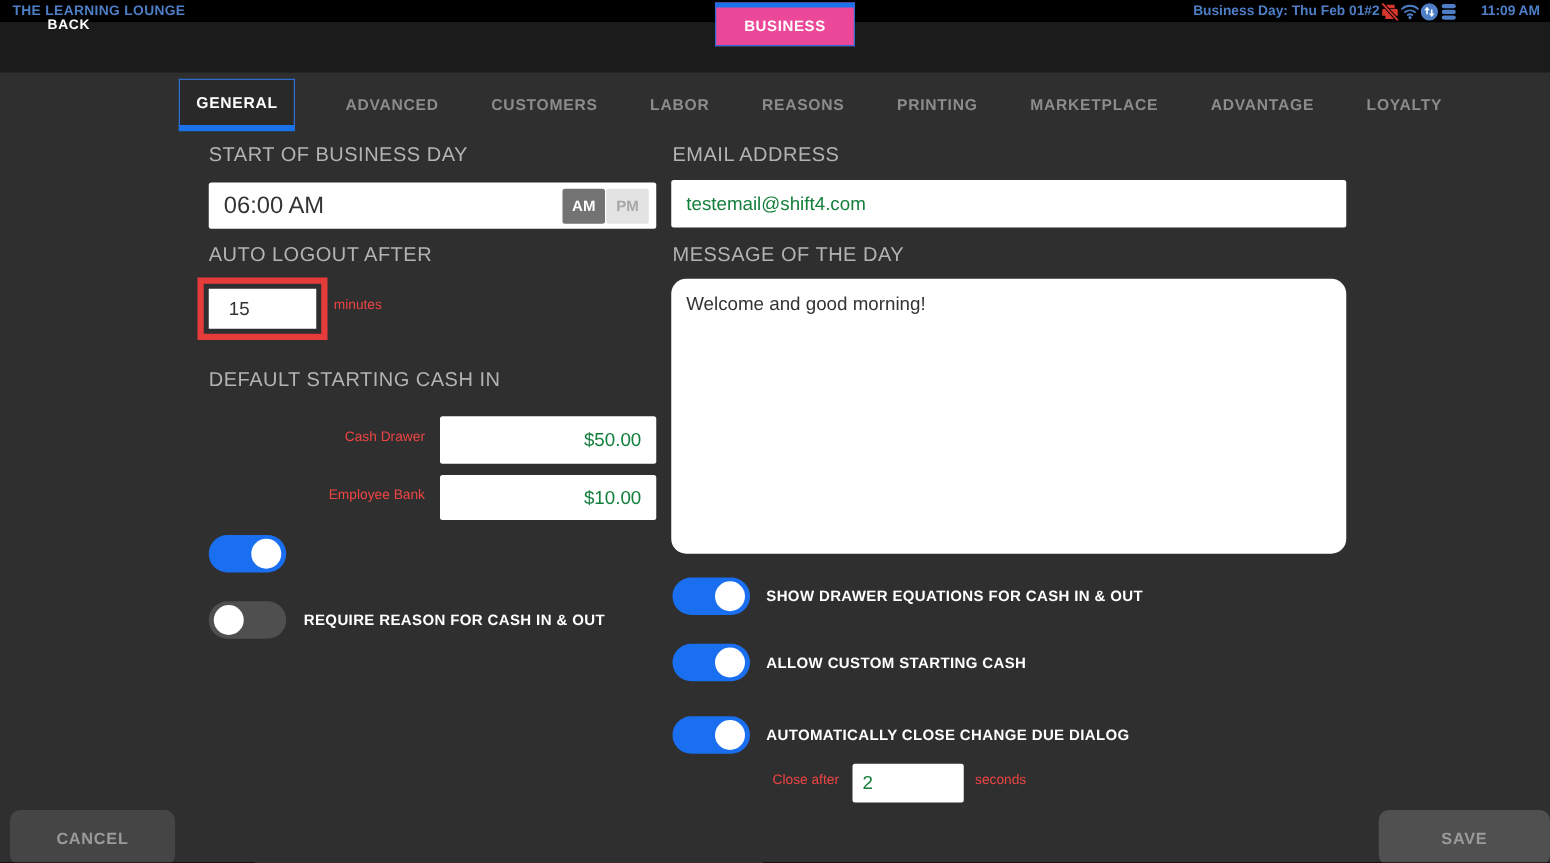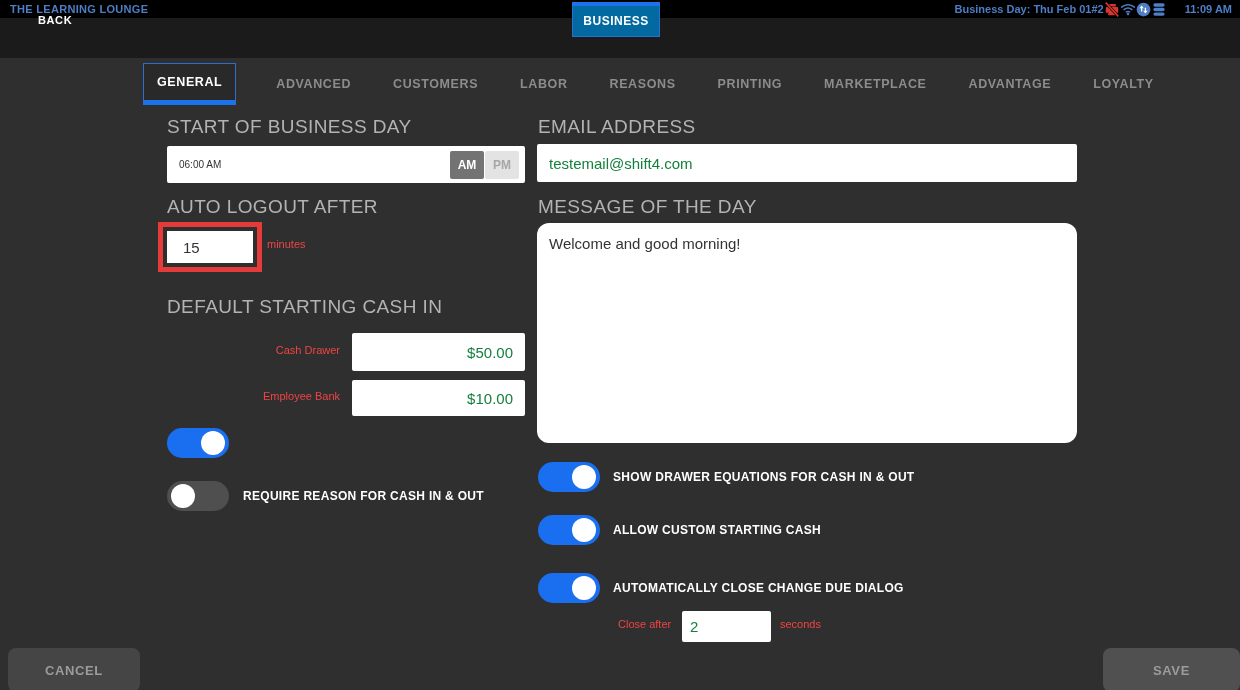--- a/index.html
+++ b/index.html
@@ -12,43 +12,43 @@
   .status-store{margin-left:10px;letter-spacing:.3px;}
   .status-right{position:absolute;right:8px;top:0;height:18px;display:flex;align-items:center;gap:0;}
   .status-right .txt{white-space:nowrap;}
   .status-time{margin-left:18px;}
   .sicon{display:flex;align-items:center;}
 
   
   .nav-bar{position:absolute;top:18px;left:0;width:100%;height:40px;background:#1b1b1b;}
   .back-btn{position:absolute;left:38px;top:0;height:40px;display:flex;align-items:center;
             color:#fff;font-size:11px;font-weight:bold;letter-spacing:.6px;cursor:pointer;}
-  .business-tab{position:absolute;left:572px;top:2px;width:88px;height:35px;background:#0369a1;
+  .business-tab{position:absolute;left:572px;top:2px;width:112px;height:35px;background:#ec4899;
                 border:1px solid #2f6cd0;border-top:4px solid #1a73e8;box-sizing:border-box;
                 display:flex;align-items:center;justify-content:center;color:#fff;
                 font-size:12px;font-weight:bold;letter-spacing:.5px;cursor:pointer;}
 
   
   .tabs{position:absolute;left:143px;top:63px;height:42px;display:flex;gap:38px;}
   .tab{display:flex;align-items:center;color:#8c8c8c;font-size:12.5px;font-weight:bold;
        letter-spacing:.6px;cursor:pointer;padding:0 2px;}
   .tab.active{color:#fff;background:#292929;border:1px solid #2f6cd0;border-bottom:5px solid #1a73e8;
               box-sizing:border-box;padding:0 13px;}
 
   
-  .sec-label{position:absolute;color:#b3b3b3;font-size:19px;letter-spacing:.4px;}
+  .sec-label{position:absolute;color:#b3b3b3;font-size:16px;letter-spacing:.4px;}
   .sm-label{position:absolute;color:#ef4444;font-size:11px;}
   .tgl-label{position:absolute;color:#fff;font-size:12px;font-weight:bold;letter-spacing:.3px;}
 
   
   .winput{position:absolute;background:#fff;border:none;outline:none;border-radius:2px;
           color:#15803d;font-size:15px;font-family:"Liberation Sans",sans-serif;box-sizing:border-box;}
   .time-field{position:absolute;left:167px;top:146px;width:358px;height:37px;background:#fff;
               border-radius:2px;display:flex;align-items:center;}
-  .time-value{flex:1;padding-left:12px;color:#333;font-size:10px;}
+  .time-value{flex:1;padding-left:12px;color:#333;font-size:19px;}
   .seg{width:34px;height:28px;display:flex;align-items:center;justify-content:center;
        font-size:12px;font-weight:bold;border-radius:2px;cursor:pointer;}
   .seg.am{background:#737373;color:#fff;margin-right:1px;}
   .seg.pm{background:#e3e3e3;color:#a6a6a6;margin-right:6px;}
 
   .red-box{position:absolute;left:158px;top:222px;border:5px solid #e63b3b;padding:4px;}
   .red-box input{display:block;width:86px;height:32px;border:none;outline:none;background:#fff;
                  color:#333;font-size:15px;padding-left:16px;box-sizing:border-box;
                  font-family:"Liberation Sans",sans-serif;}
 

